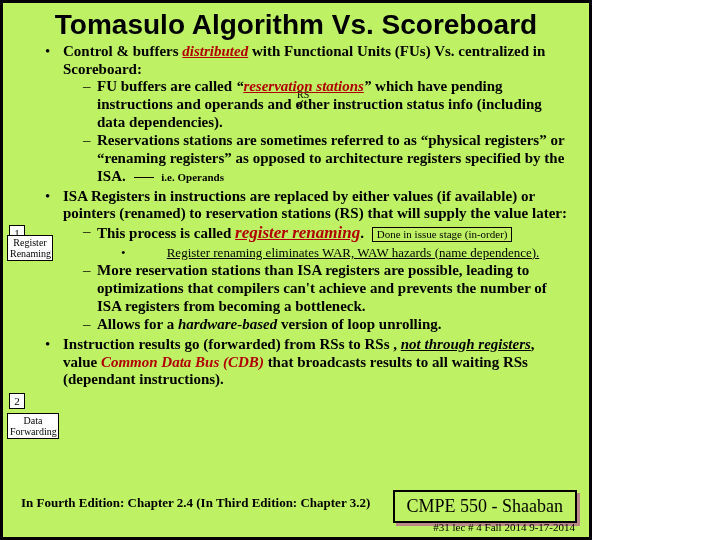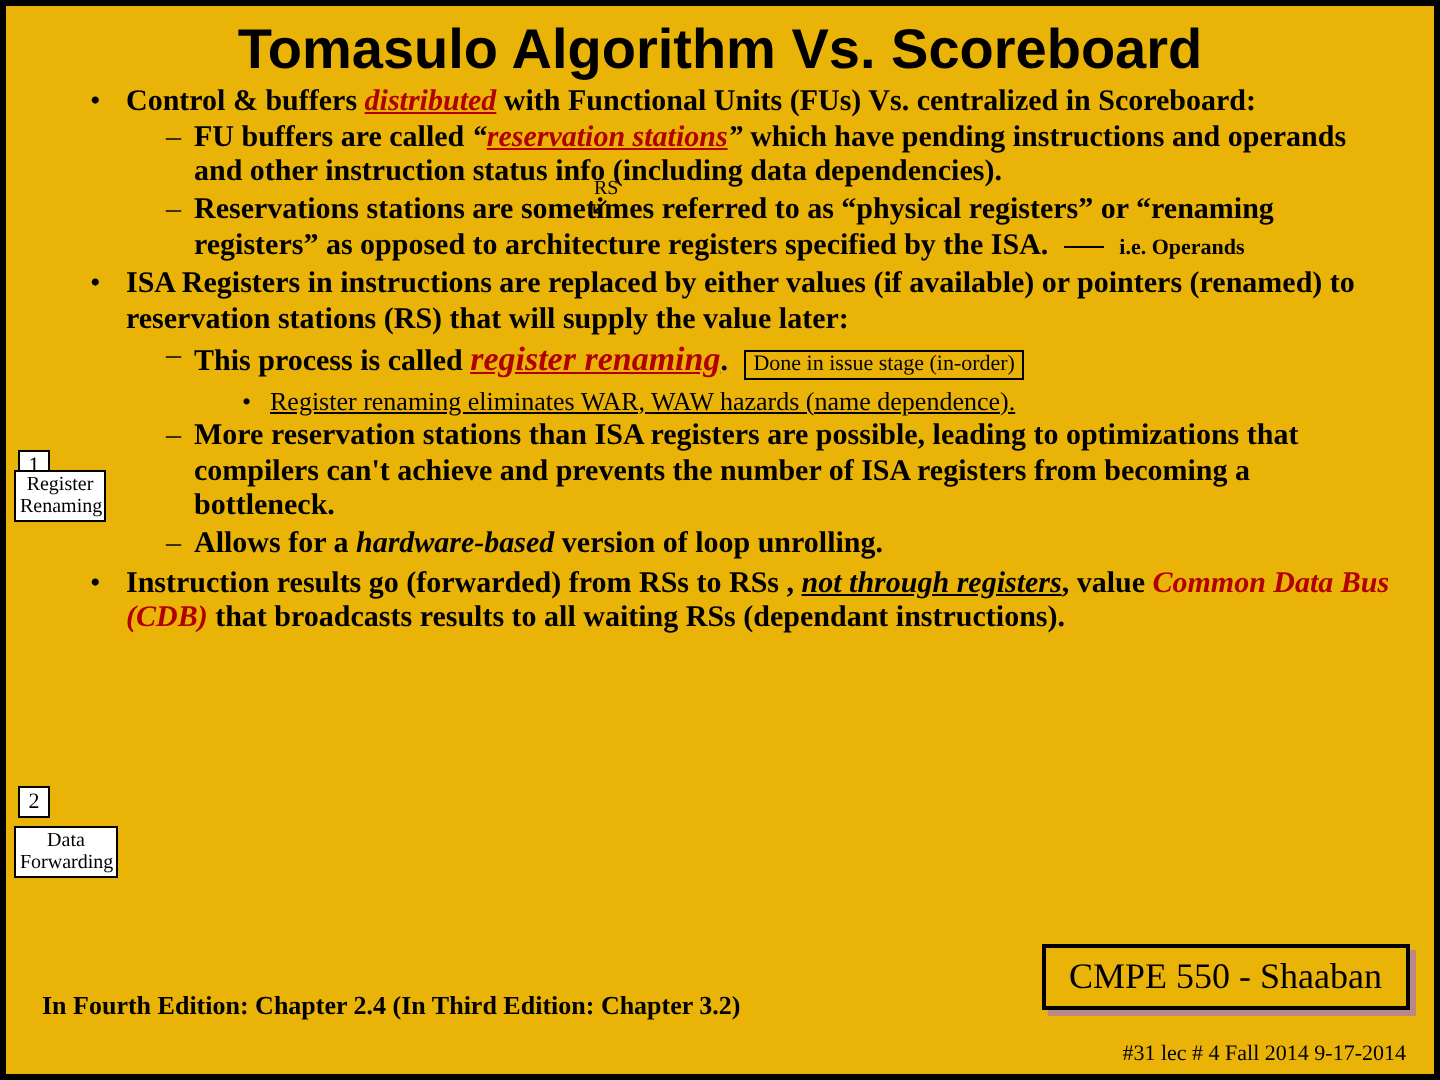--- a/index.html
+++ b/index.html
@@ -2,26 +2,26 @@
 <html><head>
 <meta charset="utf-8">
 <style>
   body {
     margin: 0;
     padding: 0;
     font-family: "Times New Roman", serif;
     background: #fff;
   }
   .slide {
-    width: 720px;
+    width: 592px;
     height: 540px;
     border: 3px solid #000;
     box-sizing: border-box;
     position: relative;
-    background: #eab308;
+    background: #bef264;
   }
   .title {
     text-align: center;
     font-family: Arial, Helvetica, sans-serif;
     font-size: 28px;
     font-weight: bold;
     padding: 6px 10px 2px 10px;
   }
   .content {
     position: relative;
@@ -59,20 +59,21 @@
     content: "–";
     position: absolute;
     left: 0;
     top: 0;
   }
   ul.subsub {
     list-style: none;
     margin: 2px 0 2px 0;
     padding: 0 0 0 24px;
     font-size: 13px;
+    text-align: center;
   }
   ul.subsub > li {
     position: relative;
     padding-left: 14px;
   }
   ul.subsub > li::before {
     content: "•";
     position: absolute;
     left: 0;
     top: 0;
@@ -113,21 +114,21 @@
   .footer-left {
     position: absolute;
     left: 18px;
     bottom: 26px;
     font-size: 13px;
     font-weight: bold;
   }
   .footer-right-box {
     position: absolute;
     right: 12px;
-    bottom: 32px;
+    bottom: 14px;
     border: 2px solid #000;
     box-shadow: 3px 3px 0 #b88;
     padding: 4px 12px;
     font-size: 18px;
     font-family: "Times New Roman", serif;
   }
   .footer-line {
     position: absolute;
     right: 14px;
     bottom: 4px;

